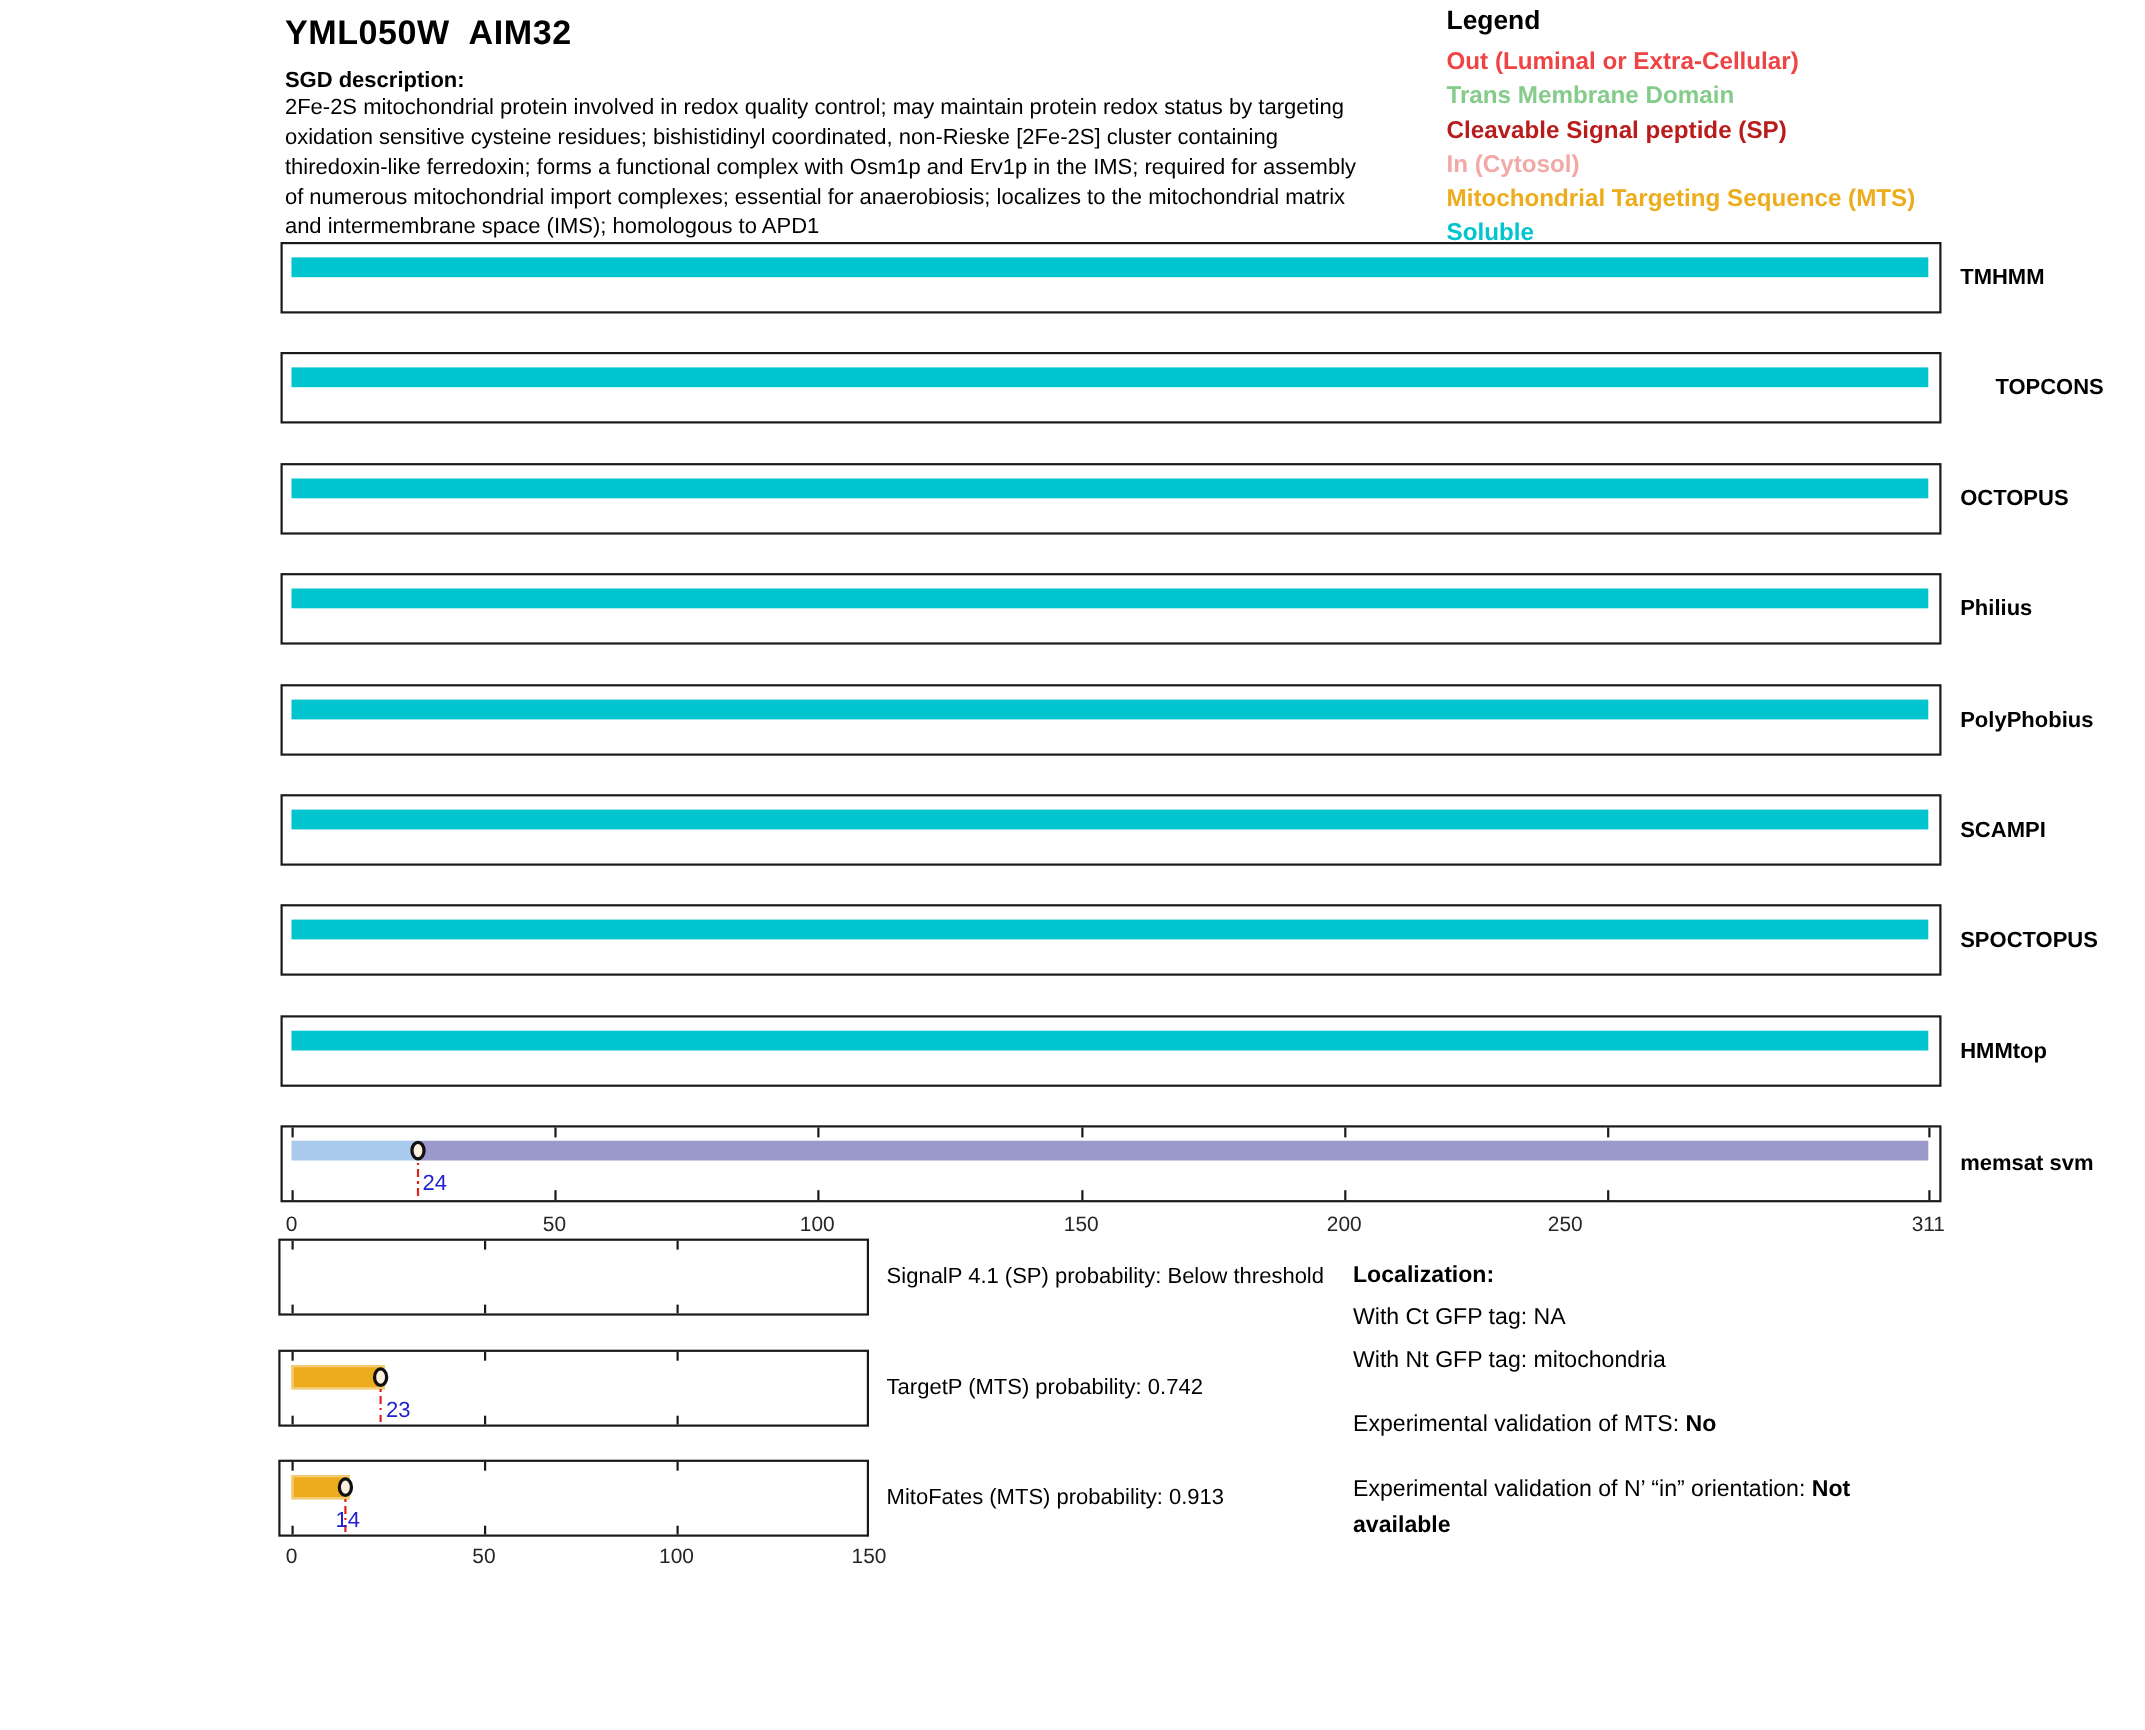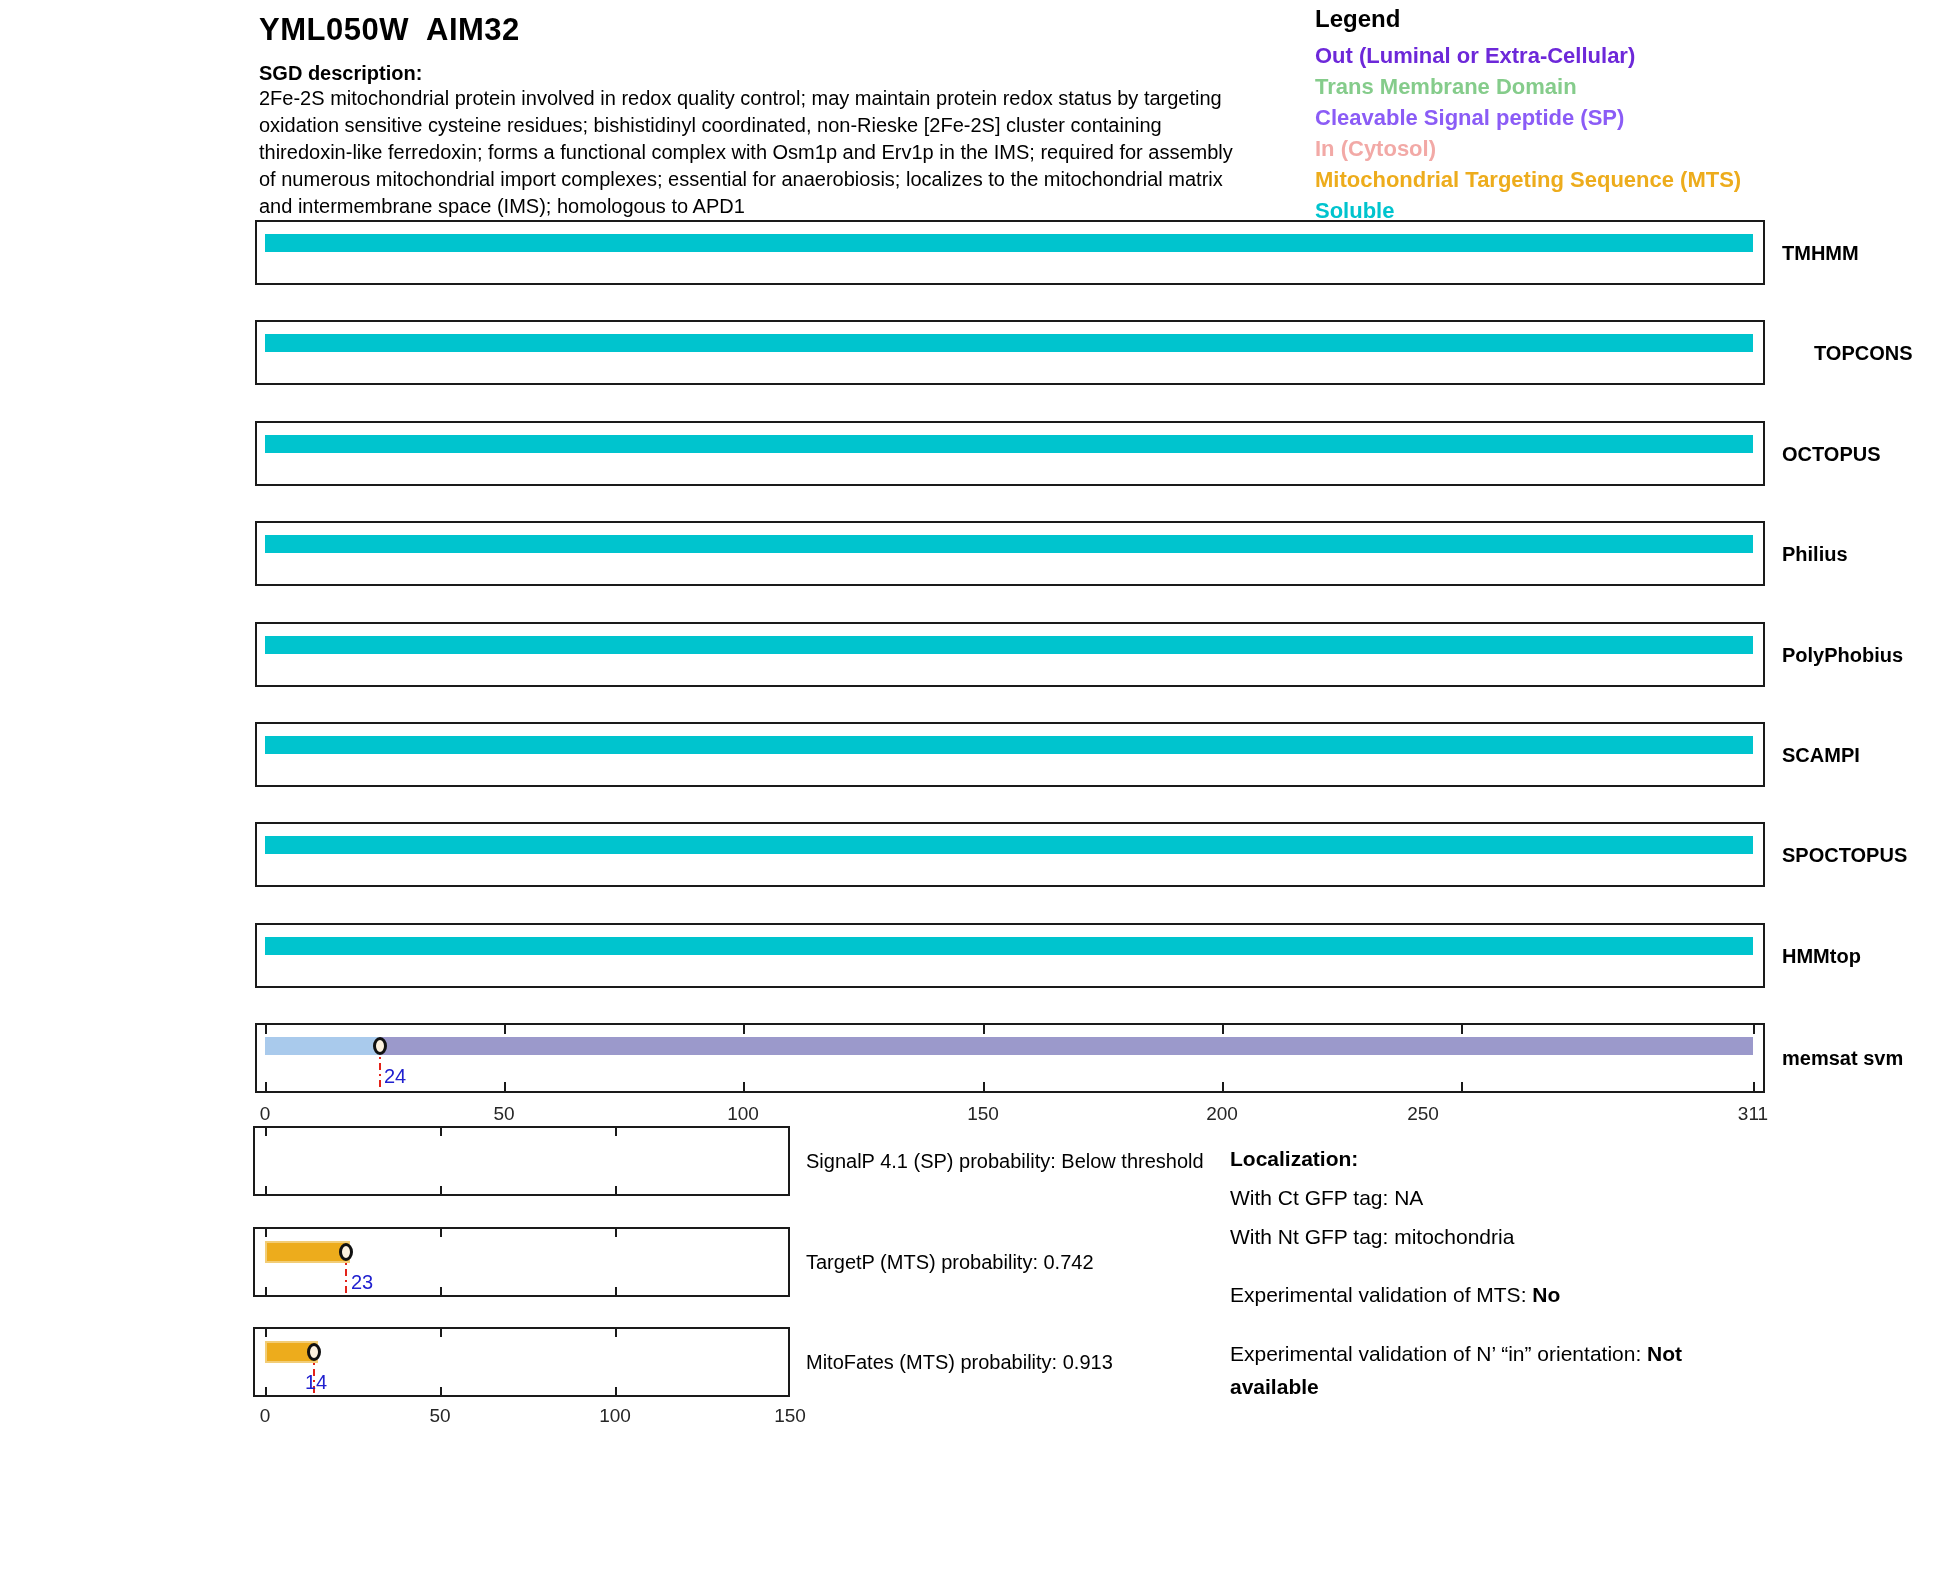--- a/index.html
+++ b/index.html
@@ -35,23 +35,23 @@
     <div class="sgd-text">2Fe-2S mitochondrial protein involved in redox quality control; may maintain protein redox status by targeting
 oxidation sensitive cysteine residues; bishistidinyl coordinated, non-Rieske [2Fe-2S] cluster containing
 thiredoxin-like ferredoxin; forms a functional complex with Osm1p and Erv1p in the IMS; required for assembly
 of numerous mitochondrial import complexes; essential for anaerobiosis; localizes to the mitochondrial matrix
 and intermembrane space (IMS); homologous to APD1</div>
   </div>
 
   <div class="abs" style="left:1315px;top:5px;">
     <div class="legend-title">Legend</div>
     <div id="legend-items" style="margin-top:7px;">
-        <div class="legend-item" style="color: #6d28d9;">Out (Luminal or Extra-Cellular)</div>
+        <div class="legend-item" style="color: #ef4444;">Out (Luminal or Extra-Cellular)</div>
         <div class="legend-item" style="color: rgb(133, 204, 139);">Trans Membrane Domain</div>
-        <div class="legend-item" style="color: #8b5cf6;">Cleavable Signal peptide (SP)</div>
+        <div class="legend-item" style="color: #b91c1c;">Cleavable Signal peptide (SP)</div>
         <div class="legend-item" style="color: rgb(242, 169, 166);">In (Cytosol)</div>
         <div class="legend-item" style="color: rgb(237, 172, 28);">Mitochondrial Targeting Sequence (MTS)</div>
         <div class="legend-item" style="color: rgb(0, 196, 206);">Soluble</div>
       </div>
   </div>
 
   <div id="tracks">
       <div class="tbox" style="left: 255px; top: 220px; width: 1510px; height: 65px;"></div>
       <div class="seg" style="left: 265px; top: 234px; width: 1488px; height: 18px; background: rgb(0, 196, 206);"></div>
       <div class="track-label" style="left: 1782px; top: 253px;">TMHMM</div>

